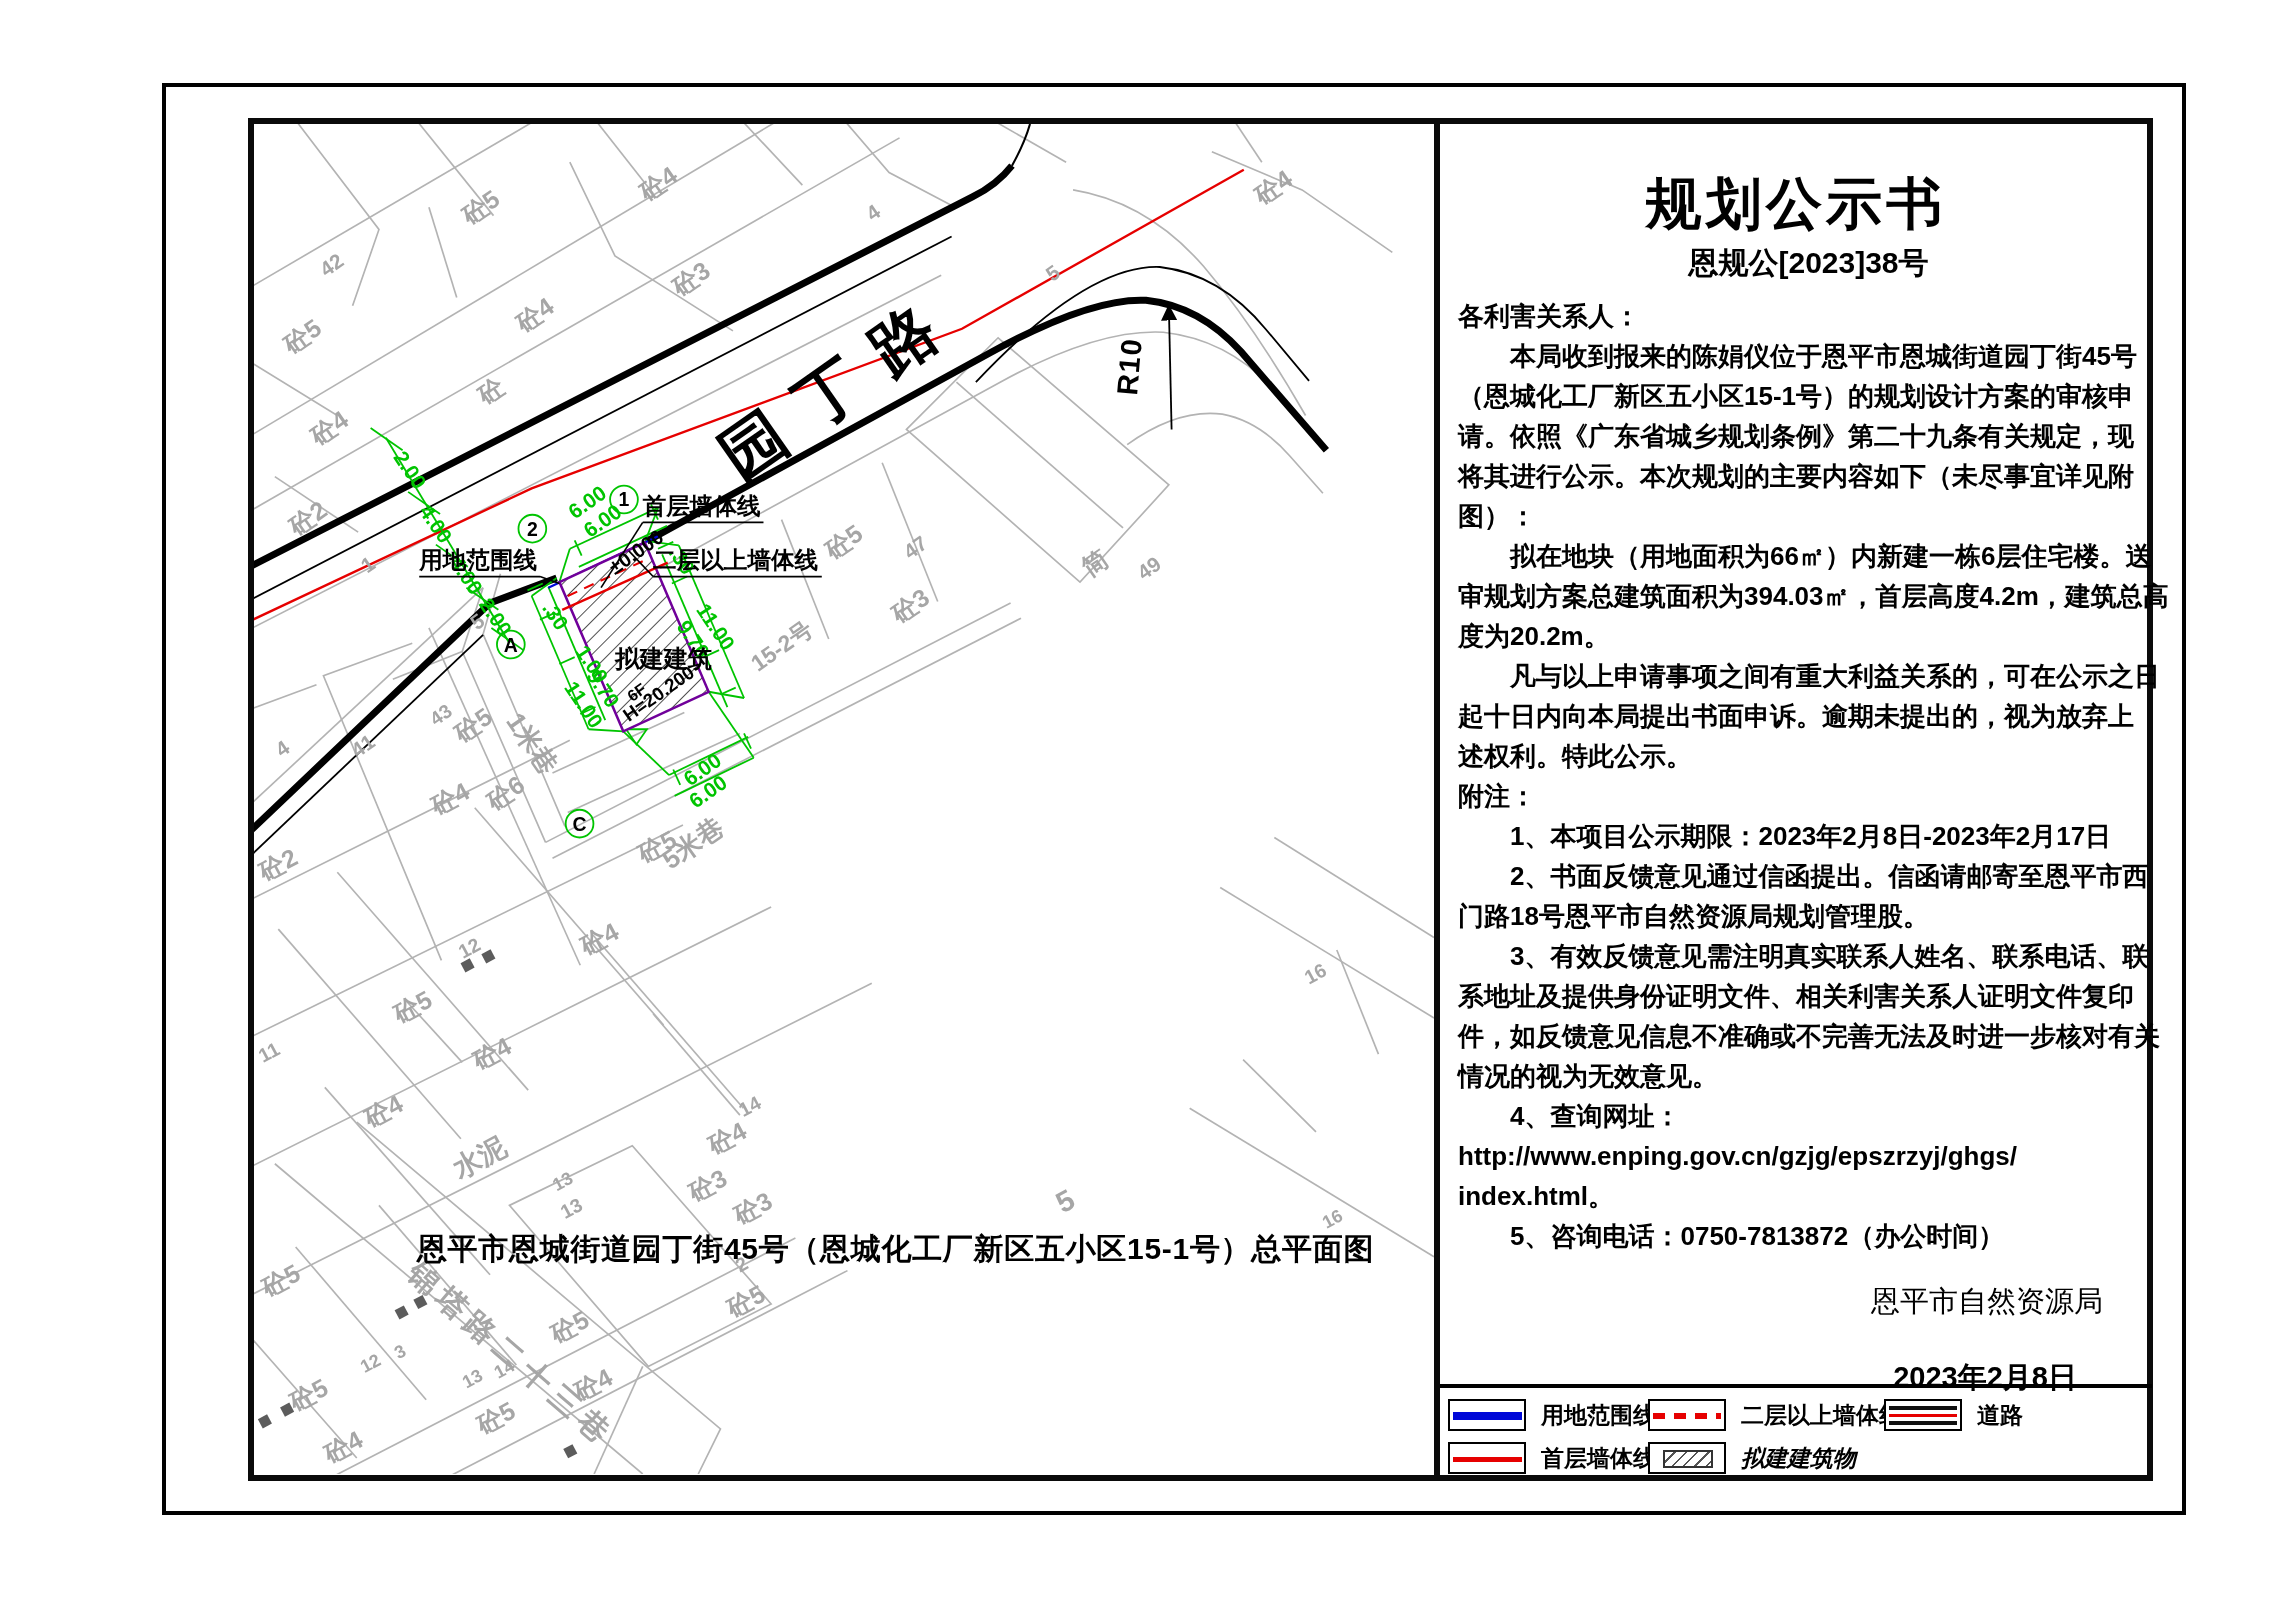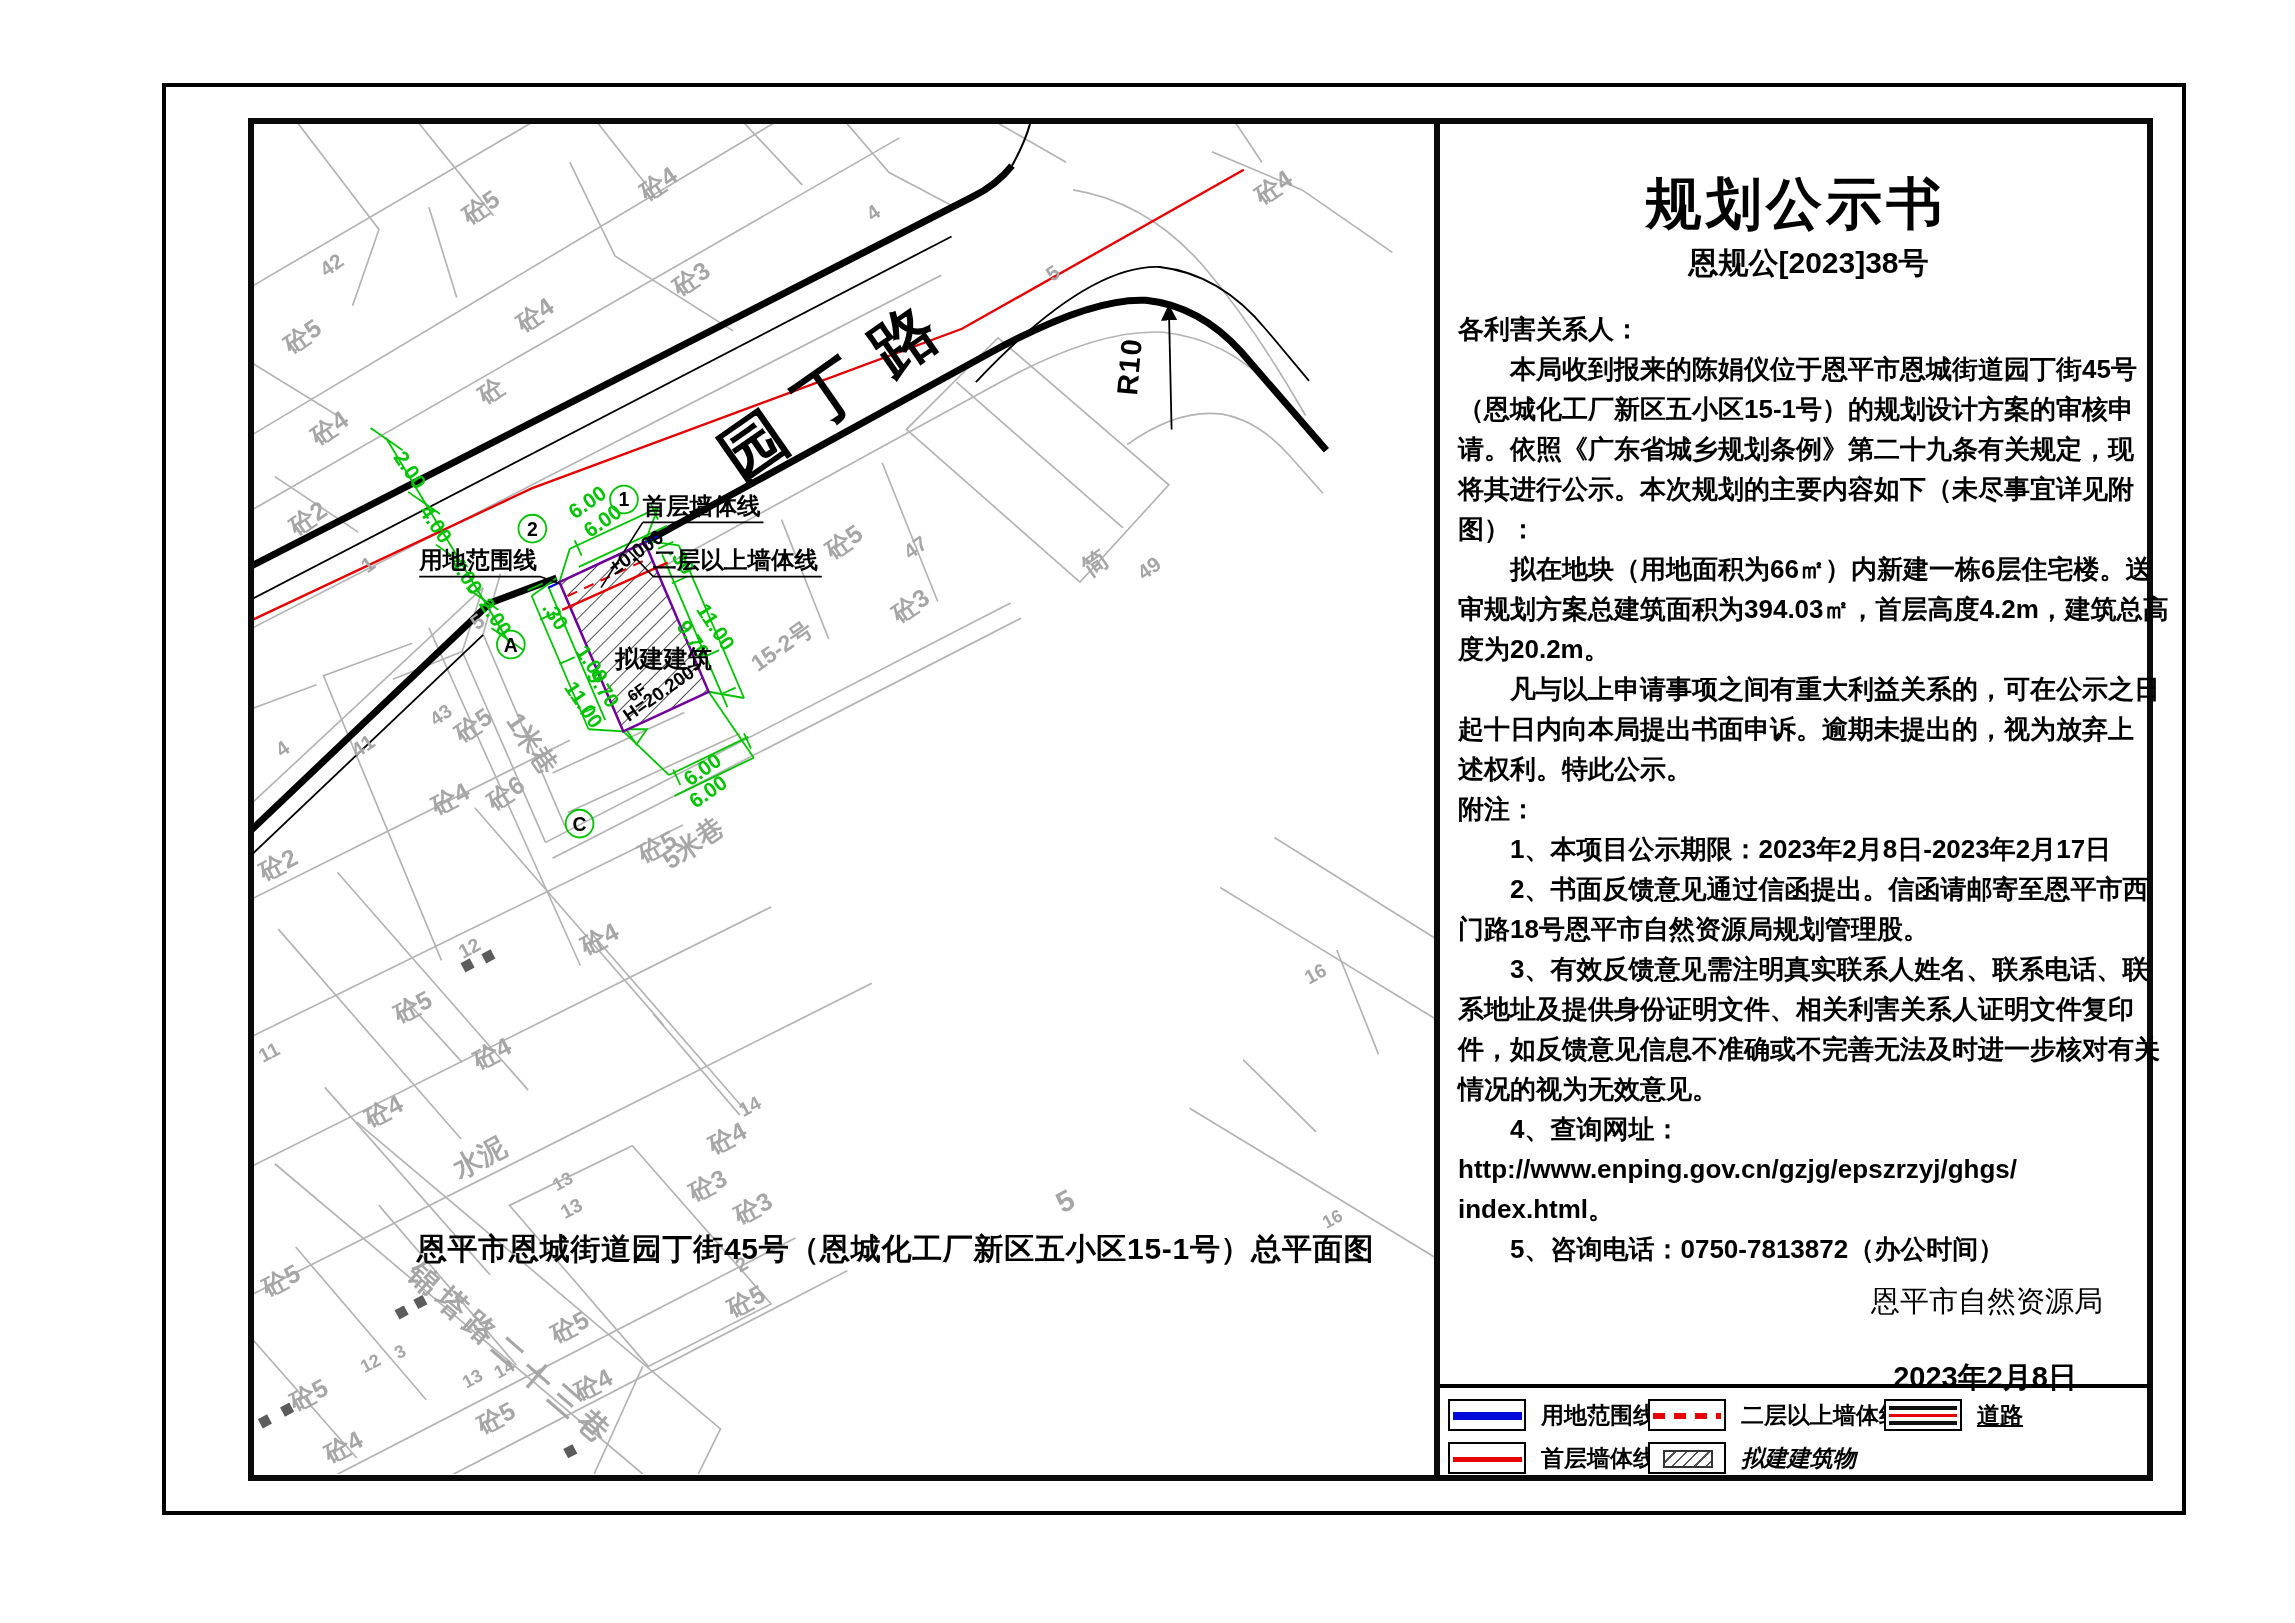--- a/index.html
+++ b/index.html
@@ -24,21 +24,21 @@
   .t-lane   { fill:#a6a6a6; font-weight:bold; }
   #map-caption {
     left:375px; top:1229px; width:1041px; font-size:30px; font-weight:bold; color:#000;
     letter-spacing:0.7px;
     text-align:center;
   }
   
   #panel { left:1440px; top:124px; width:712px; height:1260px; }
   #notice-title { top:43px; width:100%; text-align:center; font-size:56px; font-weight:bold; letter-spacing:4.2px; }
   #notice-docno { top:119px; width:100%; text-align:center; font-size:30px; font-weight:bold;padding-left:25px; }
-  #notice-body  { left:18px; top:172px; width:680px; font-size:26px; font-weight:bold; line-height:40px; white-space:pre; color:#000;margin-top:13px; }
+  #notice-body  { left:18px; top:172px; width:680px; font-size:26px; font-weight:bold; line-height:40px; white-space:pre; color:#000; }
   #notice-sign  { top:1158px; right:49px; font-size:29px; font-weight:normal; }
   #notice-date  { top:1234px; right:75px; font-size:29px; font-weight:bold; }
   
   #legend { left:1440px; top:1384px; width:712px; height:96px; border-top:4.9px solid #000; }
   .lg-box { position:absolute; width:78px; height:32px; border:2.1px solid #000; background:#fff; }
   .lg-label { position:absolute; font-size:23px; font-weight:bold; color:#000; line-height:32px; }
   .lg-line { position:absolute; left:2.8px; right:2.8px; }
   .lg-blue { top:11px; height:7.6px; background:#0008d8; }
   .lg-red  { top:12.5px; height:5.6px;  background:#e60000; }
   .lg-dash { top:11.8px; height:6.2px;
@@ -341,21 +341,21 @@
     <div class="lg-box" style="left:208px; top:11px;">
       <div class="lg-line lg-dash"></div>
     </div>
     <div class="lg-label" style="left:301px; top:11px;">二层以上墙体线</div>
 
     <div class="lg-box" style="left:444px; top:11px;">
       <div class="lg-line lg-road-b1"></div>
       <div class="lg-line lg-road-r"></div>
       <div class="lg-line lg-road-b2"></div>
     </div>
-    <div class="lg-label" style="left:537px; top:11px;text-decoration:underline;">道路</div>
+    <div class="lg-label" style="left:537px; top:11px;">道路</div>
 
     <div class="lg-box" style="left:8.3px; top:54px;">
       <div class="lg-line lg-red"></div>
     </div>
     <div class="lg-label" style="left:101px; top:54px;">首层墙体线</div>
 
     <div class="lg-box" style="left:208px; top:54px;">
       <div class="lg-hatch"></div>
     </div>
     <div class="lg-label" style="left:301px; top:54px;font-style:italic;">拟建建筑物</div>

